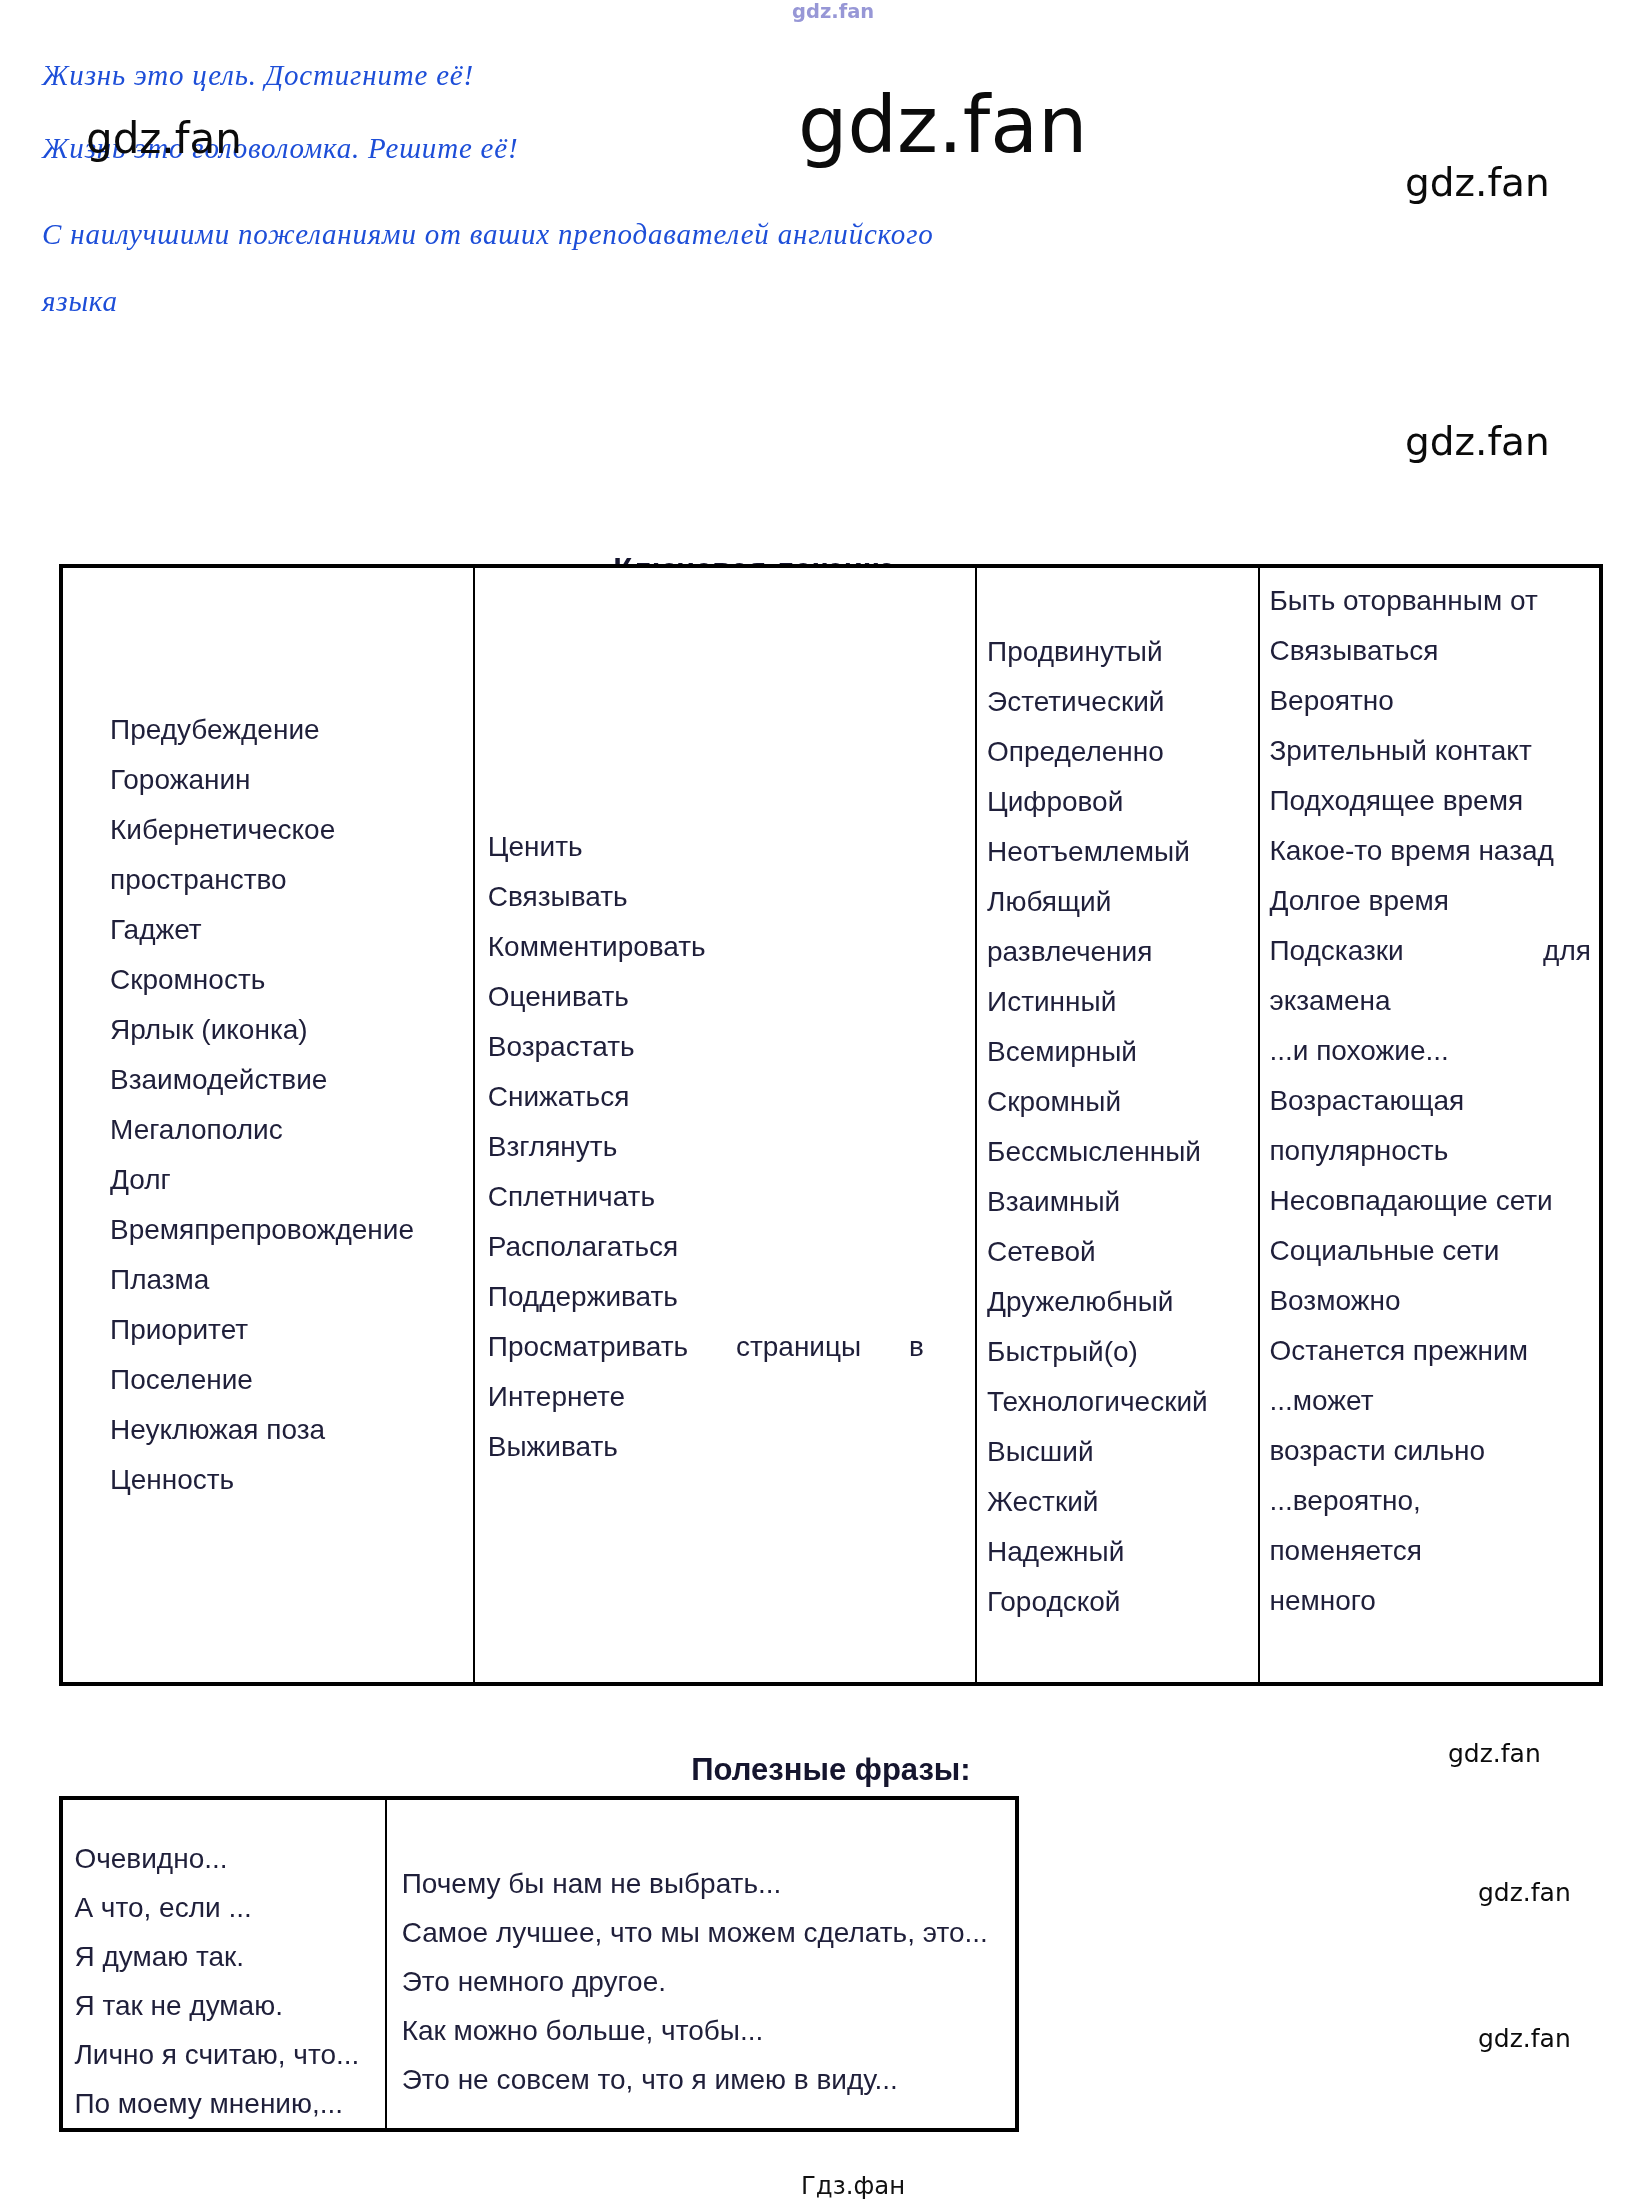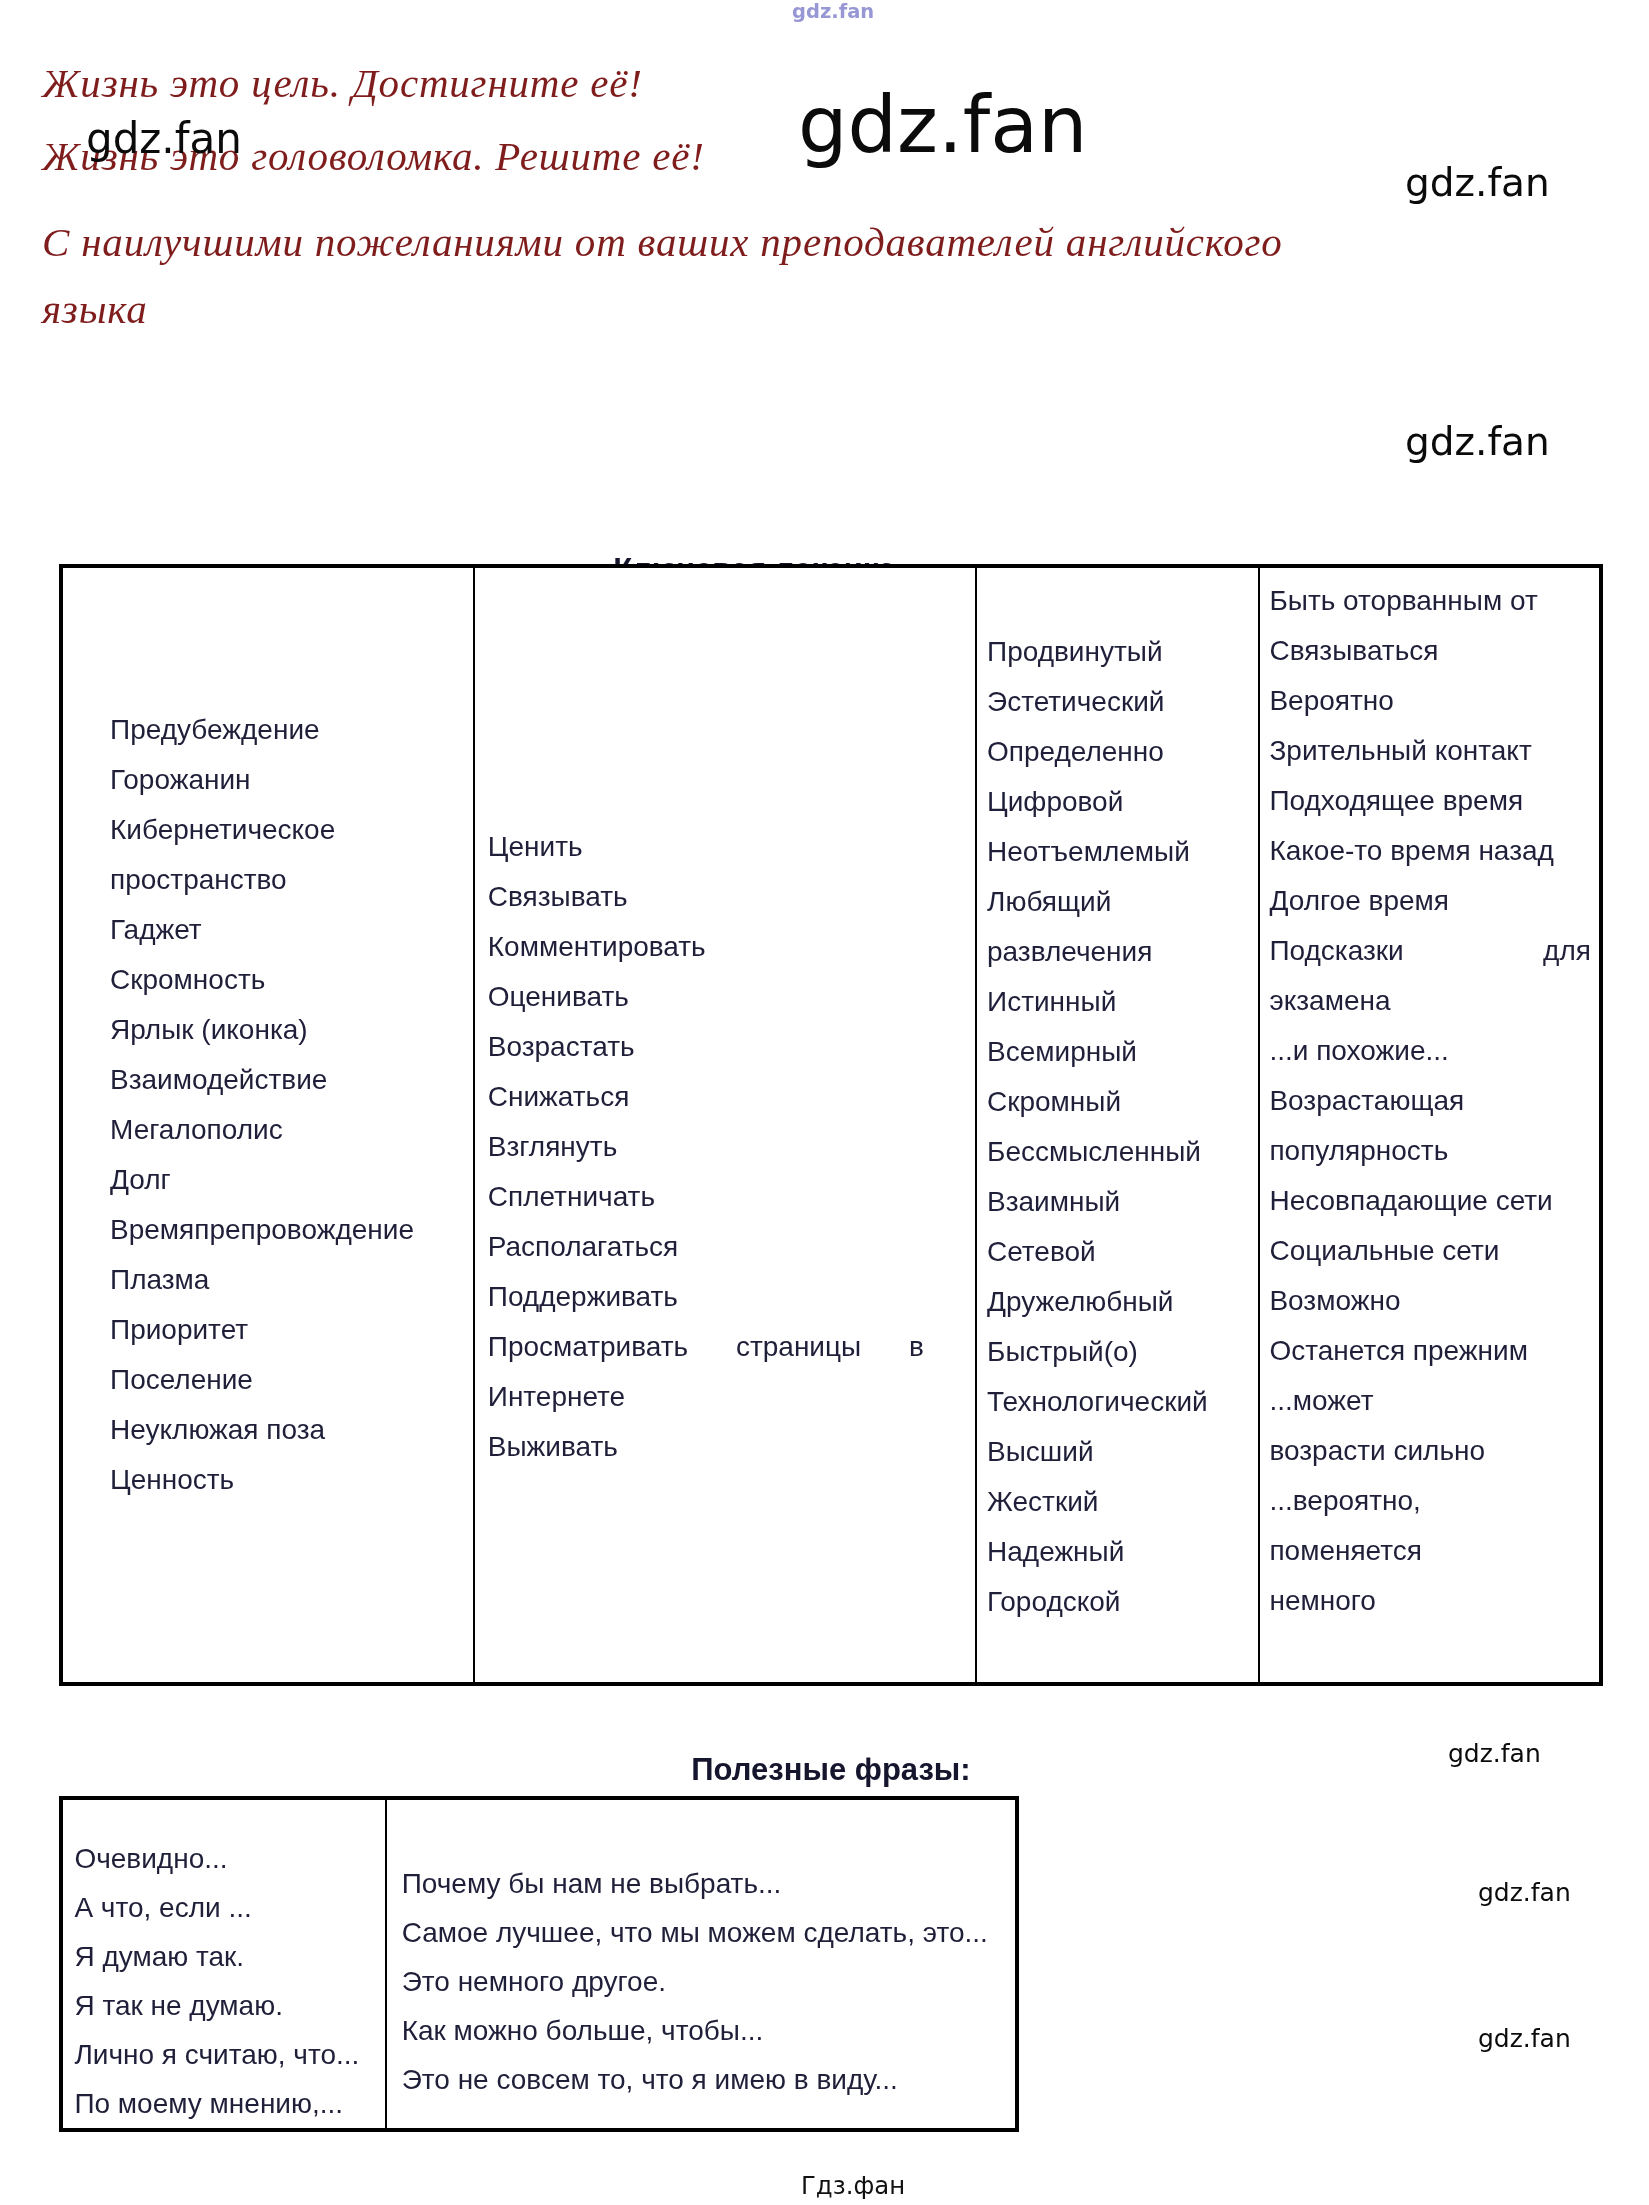--- a/index.html
+++ b/index.html
@@ -11,22 +11,22 @@
     overflow:hidden;
     font-family:"Liberation Sans", sans-serif;
     color:#1f1f3a;
   }
   
   .intro-line{
     position:absolute;
     left:42px;
     font-family:"Liberation Serif", serif;
     font-style:italic;
-    font-size:41px;
-    color:#7f1d1d;
+    font-size:29px;
+    color:#1d4ed8;
     white-space:nowrap;
     letter-spacing:0.8px;
   }
   
   .wm{
     position:absolute;
     font-family:"DejaVu Sans", sans-serif;
     color:#0b0b0b;
     white-space:nowrap;
     line-height:1;

